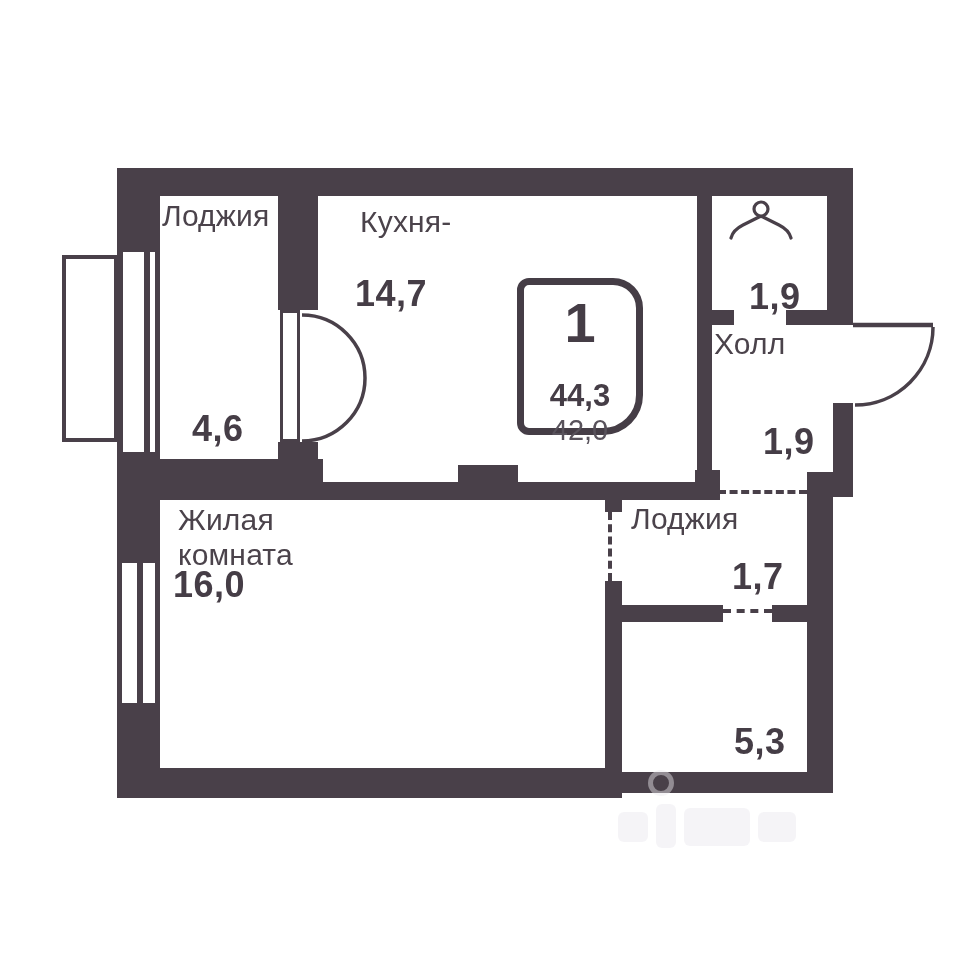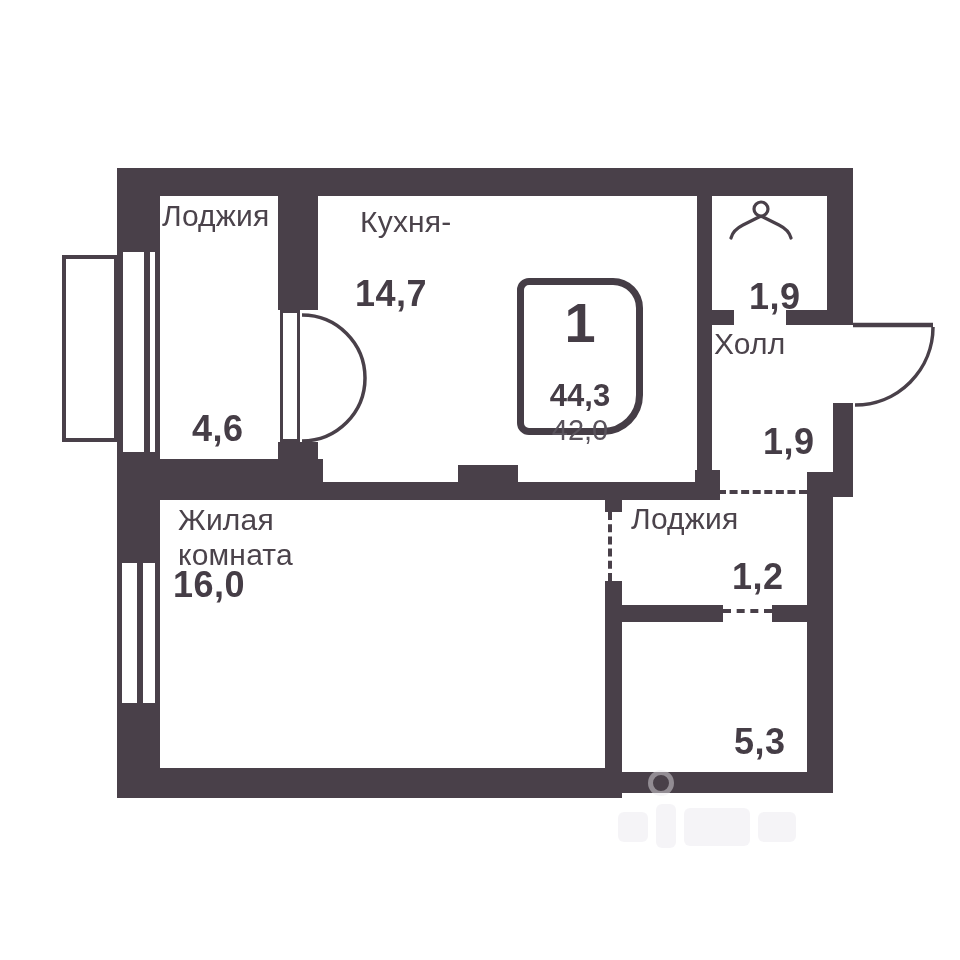--- a/index.html
+++ b/index.html
@@ -108,21 +108,21 @@
     <div>Кухня-</div>
   </div>
   <div class="area" style="left:355px;top:276px">14,7</div>
 
   <div class="area" style="left:749px;top:279px">1,9</div>
 
   <div class="room-label" style="left:714px;top:327px">Холл</div>
   <div class="area" style="left:763px;top:424px">1,9</div>
 
   <div class="room-label" style="left:631px;top:502px">Лоджия</div>
-  <div class="area" style="left:732px;top:559px">1,2</div>
+  <div class="area" style="left:732px;top:559px">1,7</div>
 
   <div class="area" style="left:734px;top:724px">5,3</div>
 
   <div class="room-label" style="left:178px;top:502px;line-height:35px">
     <div>Жилая</div>
     <div>комната</div>
   </div>
   <div class="area" style="left:173px;top:567px">16,0</div>
 
   <div class="badge">

